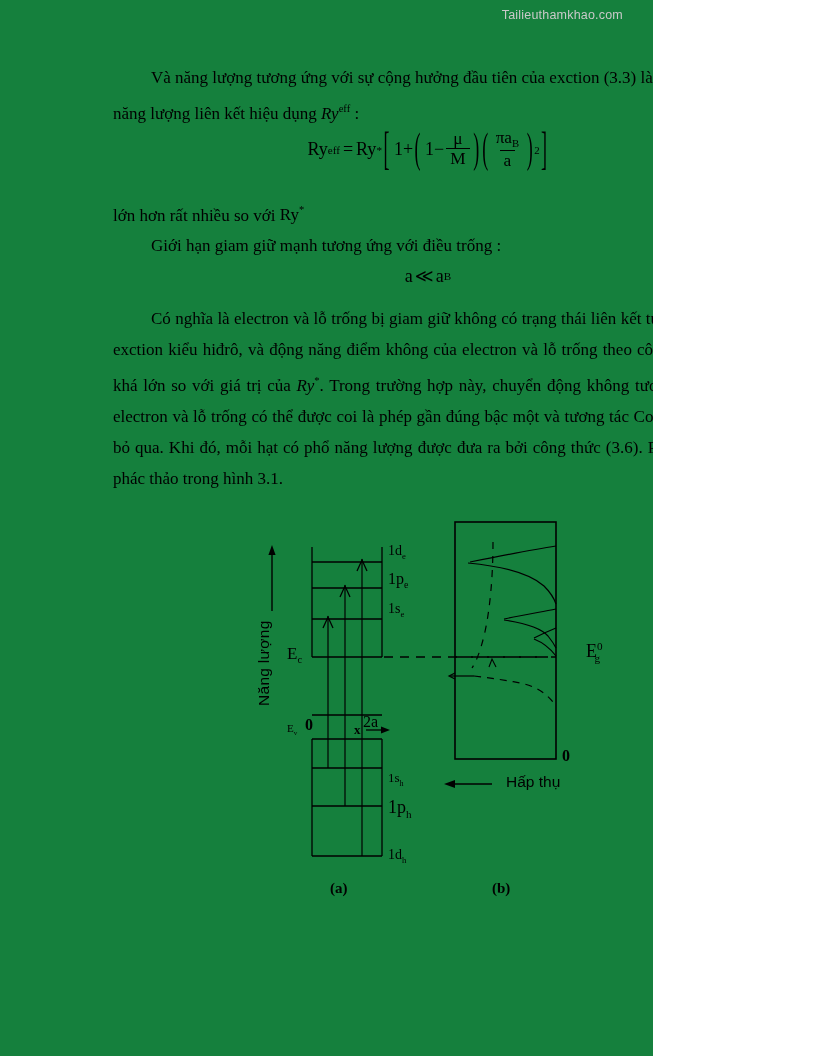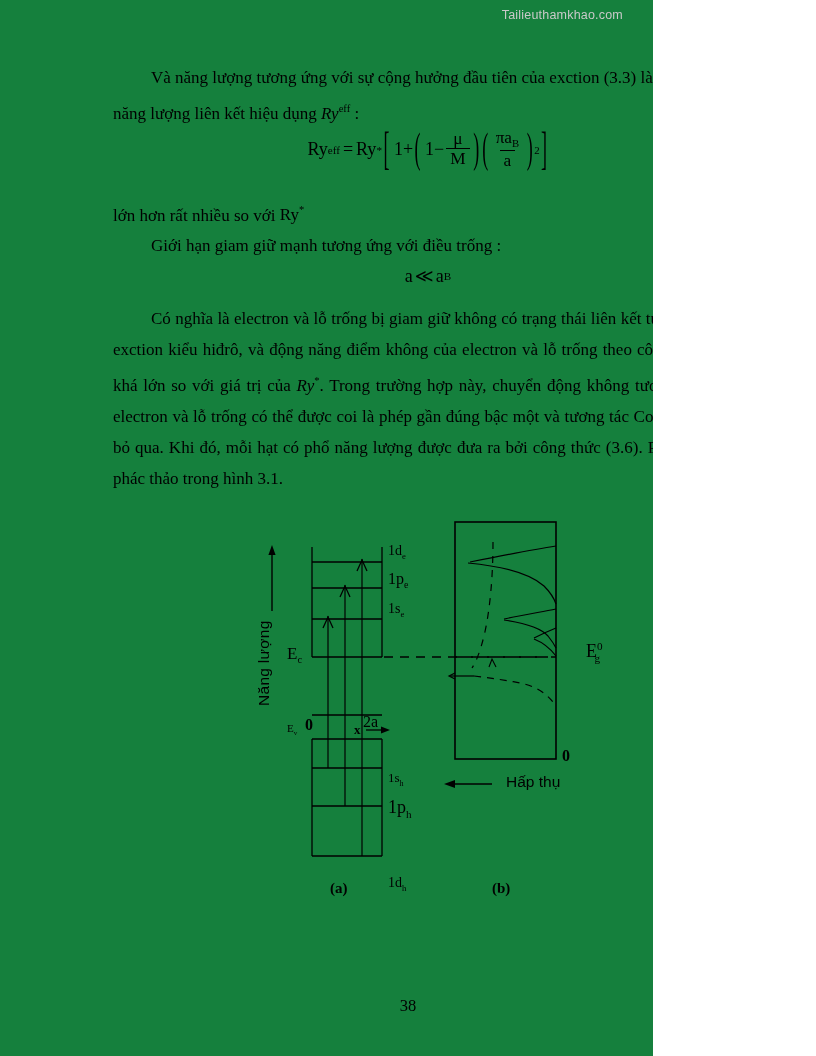--- a/index.html
+++ b/index.html
@@ -320,35 +320,34 @@
     <div style="position:absolute; left:388px; top:27px; font-size:14px;"><span>1d</span><sub class="sm">e</sub></div>
 
     <div style="position:absolute; left:388px; top:54px; font-size:16px;"><span>1p</span><sub class="sm">e</sub></div>
 
     <div style="position:absolute; left:388px; top:85px; font-size:14px;"><span>1s</span><sub class="sm">e</sub></div>
 
     <div style="position:absolute; left:388px; top:254px; font-size:13px;"><span>1s</span><sub class="sm">h</sub></div>
 
     <div style="position:absolute; left:388px; top:281px; font-size:18px;"><span>1p</span><sub class="sm">h</sub></div>
 
-    <div style="position:absolute; left:388px; top:331px; font-size:14px;margin-top:28px;"><span>1d</span><sub class="sm">h</sub></div>
+    <div style="position:absolute; left:388px; top:331px; font-size:14px;"><span>1d</span><sub class="sm">h</sub></div>
 
     <div style="position:absolute; left:305px; top:200px; font-size:16px; font-weight:bold;">0</div>
 
     <div style="position:absolute; left:363px; top:197px; font-size:16px;">2a</div>
 
     <div style="position:absolute; left:354px; top:206px; font-size:13px; font-weight:bold;">x</div>
 
     <div style="position:absolute; left:562px; top:124px; font-size:18px;margin-left:24px;"><span>E</span><sup class="sm">0</sup><sub class="sm" style="margin-left:-8px">g</sub></div>
 
     <div style="position:absolute; left:562px; top:231px; font-size:16px; font-weight:bold;">0</div>
 
     <div style="position:absolute; left:497px; top:257px; font-size:15.5px;
                 font-family:'Liberation Sans', sans-serif;margin-left:9px;">Hấp thụ</div>
 
     <div class="panel-label" style="left:330px; top:364px;">(a)</div>
     <div class="panel-label" style="left:492px; top:364px;">(b)</div>
   </div>
 
 
-  <div class="pageno">38</div>
 
 </div>
 
 </body></html>

